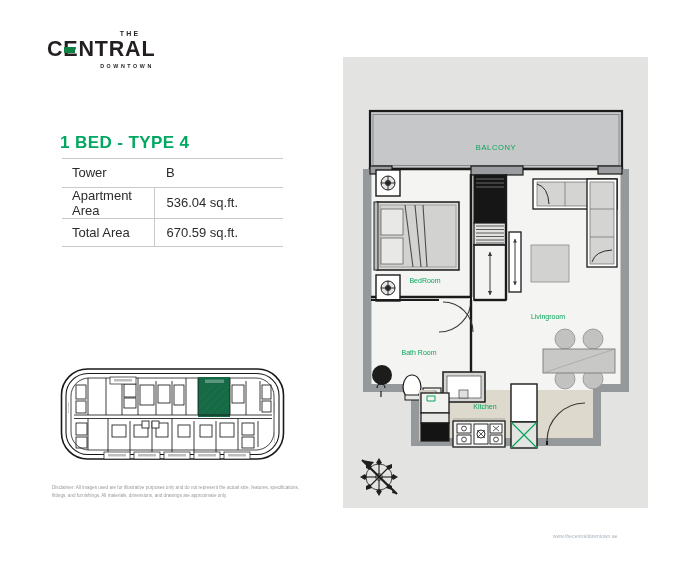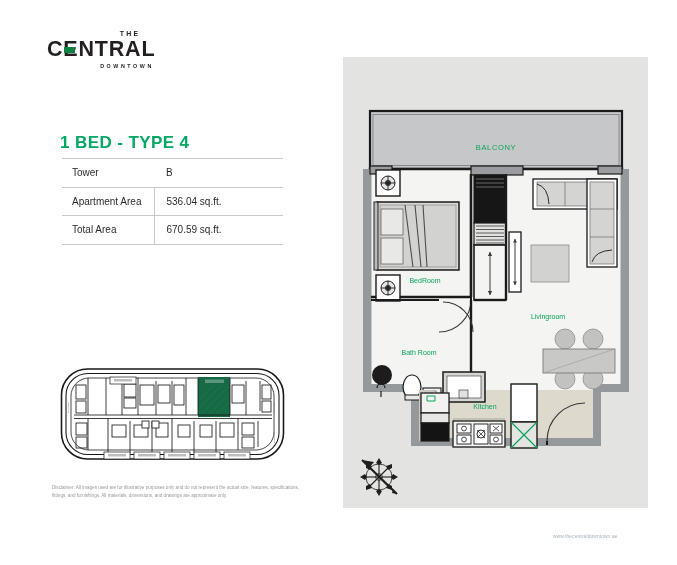--- a/index.html
+++ b/index.html
@@ -42,21 +42,21 @@
     margin-top: 25px;
   }
 
   
   .spec-table {
     position: absolute; left: 62px; top: 158px;
     width: 221px; border-collapse: collapse;
   }
   .spec-table tr { height: 28.5px; }
   .spec-table td {
-    font-size: 10px; color: #2b2b2b; vertical-align: middle;
+    font-size: 13px; color: #2b2b2b; vertical-align: middle;
     border-bottom: 0.8px solid #c9c9c9; padding: 0 0 0 10px;
   }
   .spec-table td.k { width: 92px; }
   .spec-table tr:not(:first-child) td.v { border-left: 0.8px solid #c9c9c9; padding-left: 12px; }
   .spec-table tr:first-child td.v { padding-left: 12px; }
   .spec-table tr:first-child td { border-top: 0.8px solid #c9c9c9; }
 
   
   .keyplan { position: absolute; left: 60px; top: 365px; width: 225px; height: 100px; }
   .keyplan svg { display: block; }

